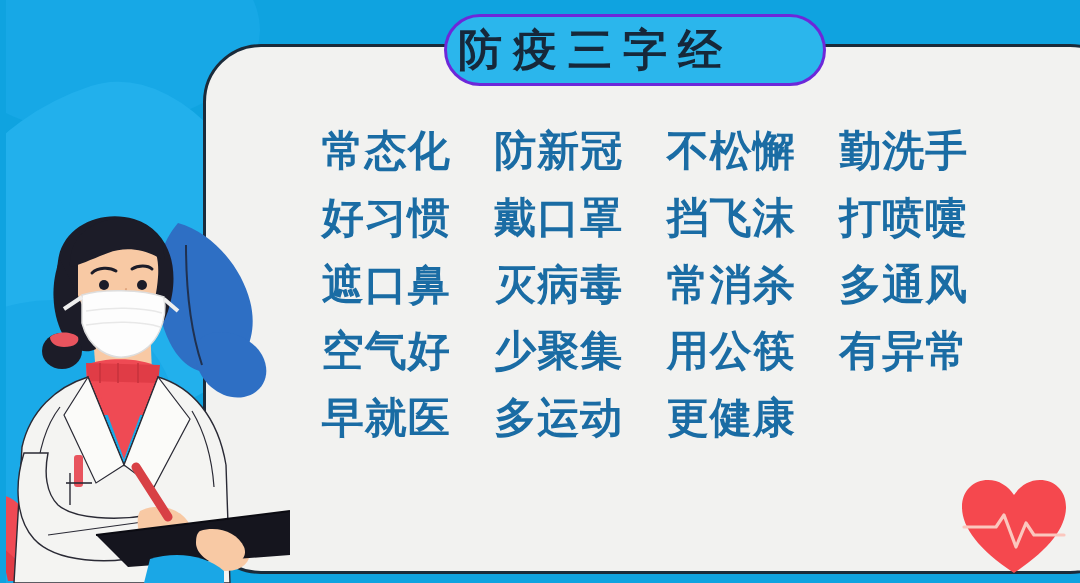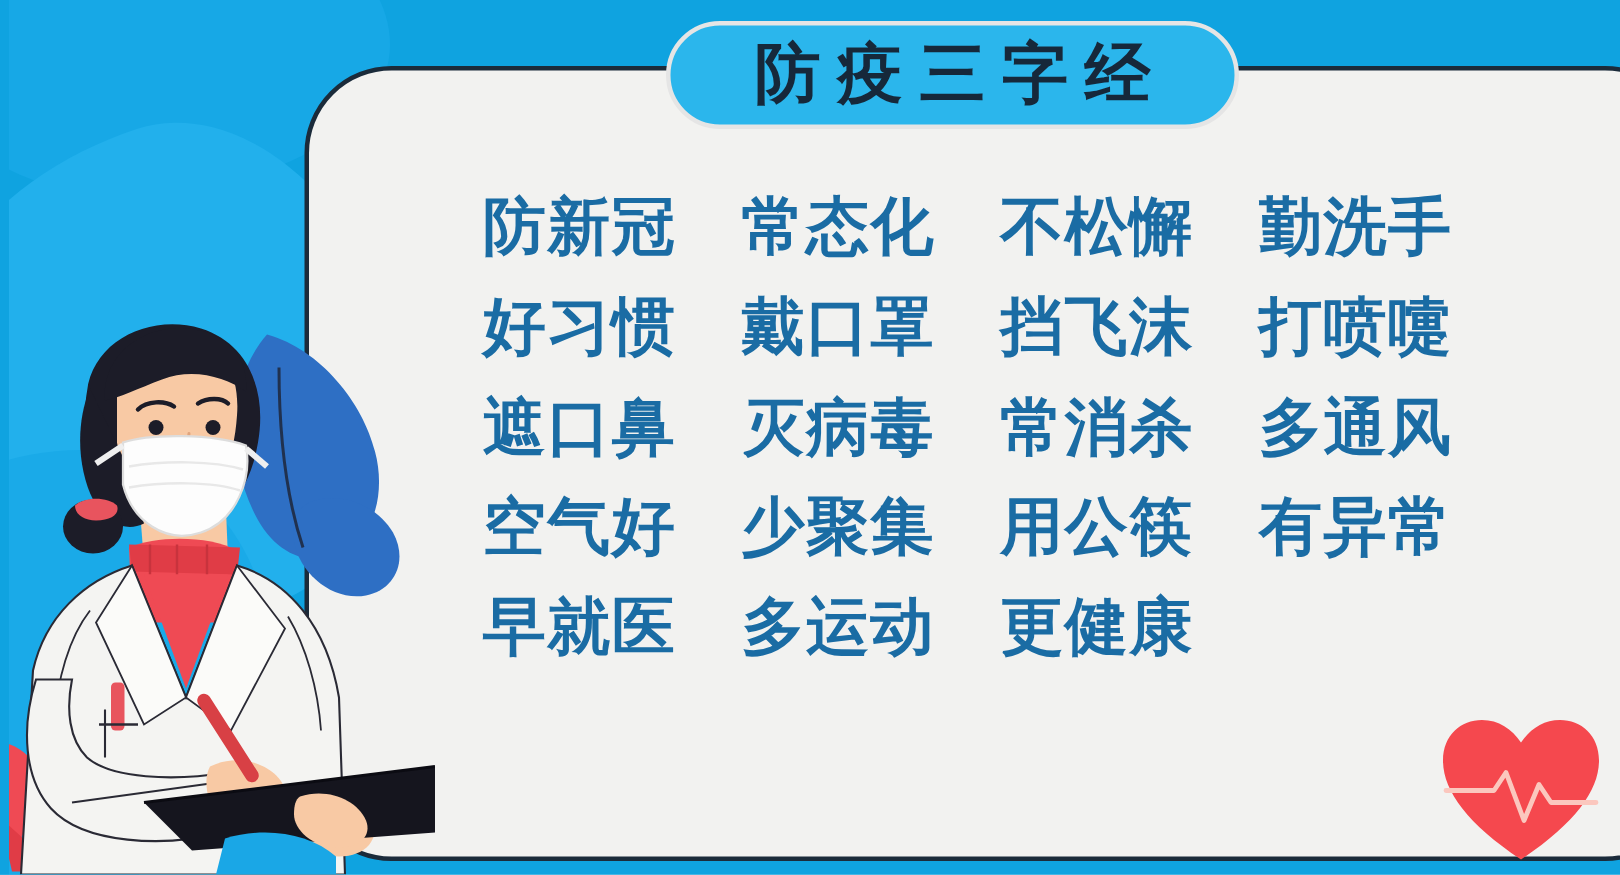--- a/index.html
+++ b/index.html
@@ -34,24 +34,24 @@
     position:absolute;left:203px;top:44px;width:925px;height:530px;
     background:#F2F2F0;
     border:3px solid #1B2B3A;
     border-radius:58px;
     box-sizing:border-box;
   }
   
   .title-pill{
     position:absolute;left:444px;top:14px;width:382px;height:72px;
     background:#2BB6EC;
-    border:3px solid #e5e5e5;
+    border:3px solid #6d28d9;
     border-radius:40px;
     box-sizing:border-box;
-    display:flex;align-items:center;justify-content:center;
+    display:flex;align-items:center;
     z-index:6;
   }
   .title-text{
     color:#16283A;
     font-size:44px;
     font-weight:bold;
     letter-spacing:11px;
     text-indent:11px;
     line-height:1;
     white-space:nowrap;
@@ -173,22 +173,22 @@
 
       <path d="M150 344 C176 336 206 340 224 356 L224 368 L144 368 Z" fill="#1AA7E6"></path>
     </svg>
   </div>
 
   <div class="title-pill">
     <span class="title-text">防疫三字经</span>
   </div>
 
   <div class="grid">
+    <div class="cell">常态化</div>
     <div class="cell">防新冠</div>
-    <div class="cell">常态化</div>
     <div class="cell">不松懈</div>
     <div class="cell">勤洗手</div>
     <div class="cell">好习惯</div>
     <div class="cell">戴口罩</div>
     <div class="cell">挡飞沫</div>
     <div class="cell">打喷嚏</div>
     <div class="cell">遮口鼻</div>
     <div class="cell">灭病毒</div>
     <div class="cell">常消杀</div>
     <div class="cell">多通风</div>

